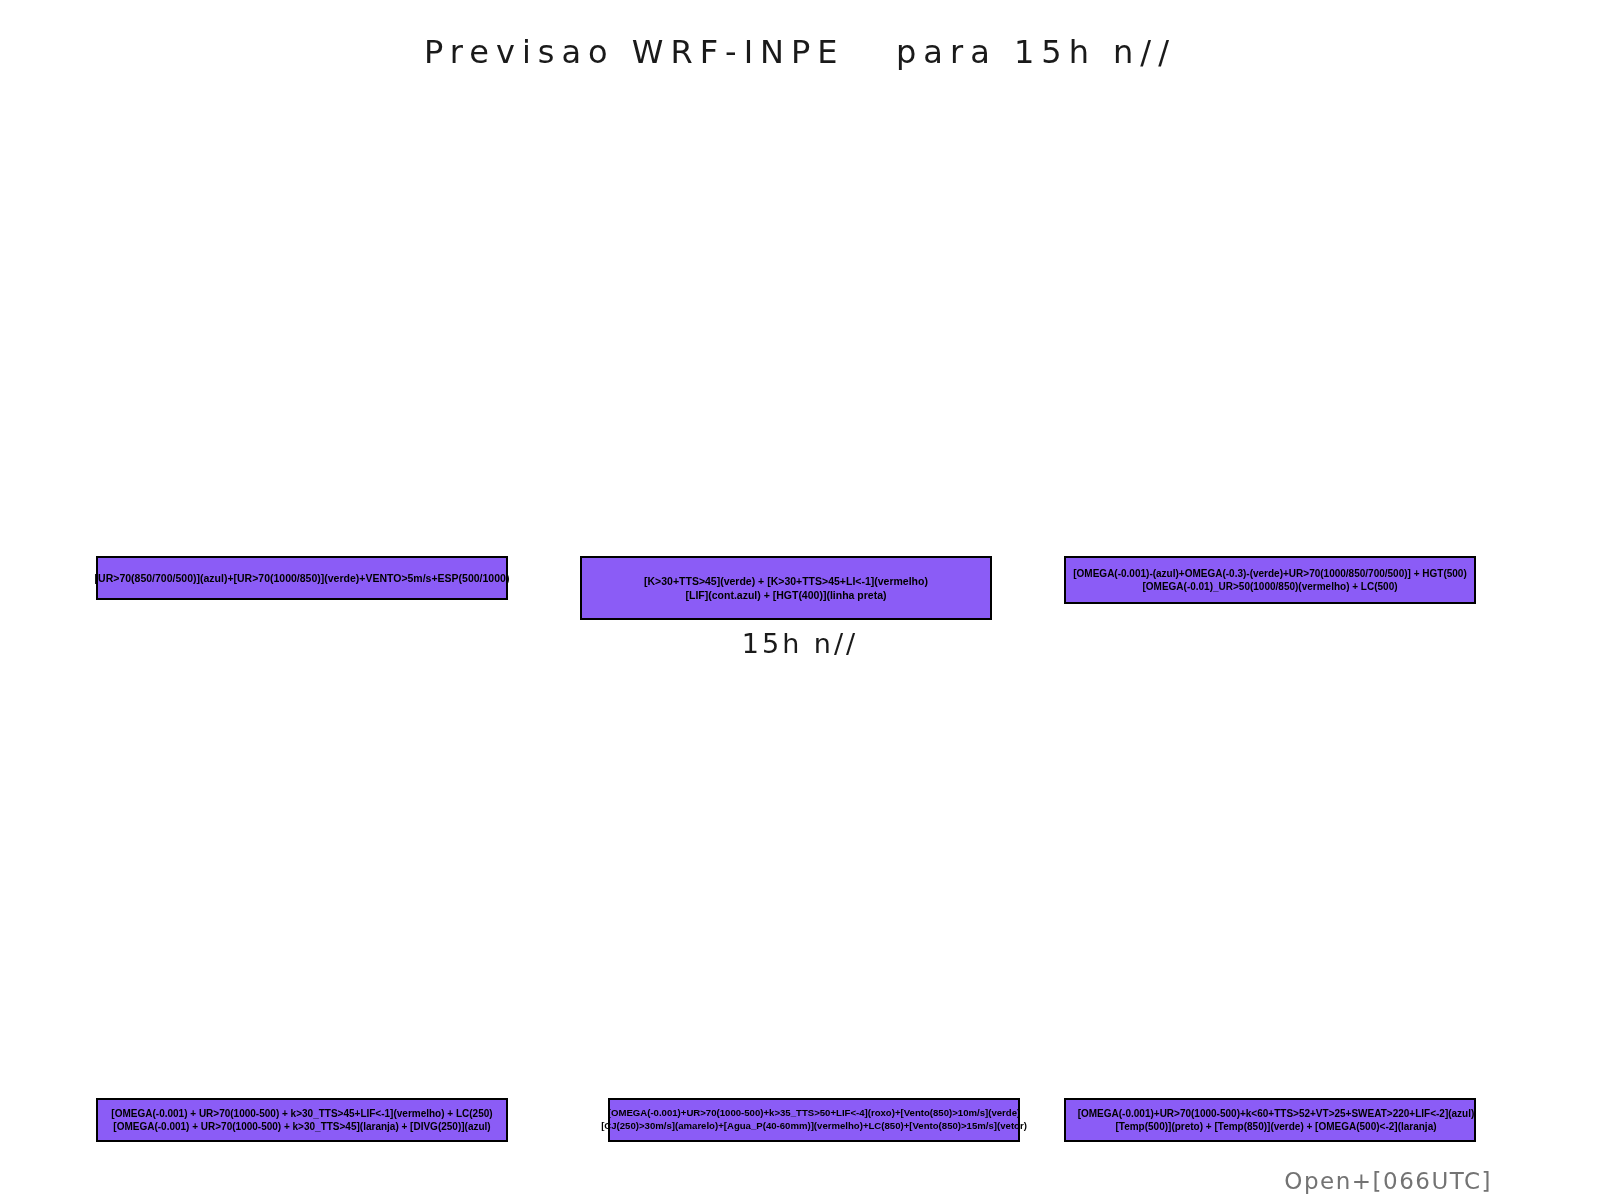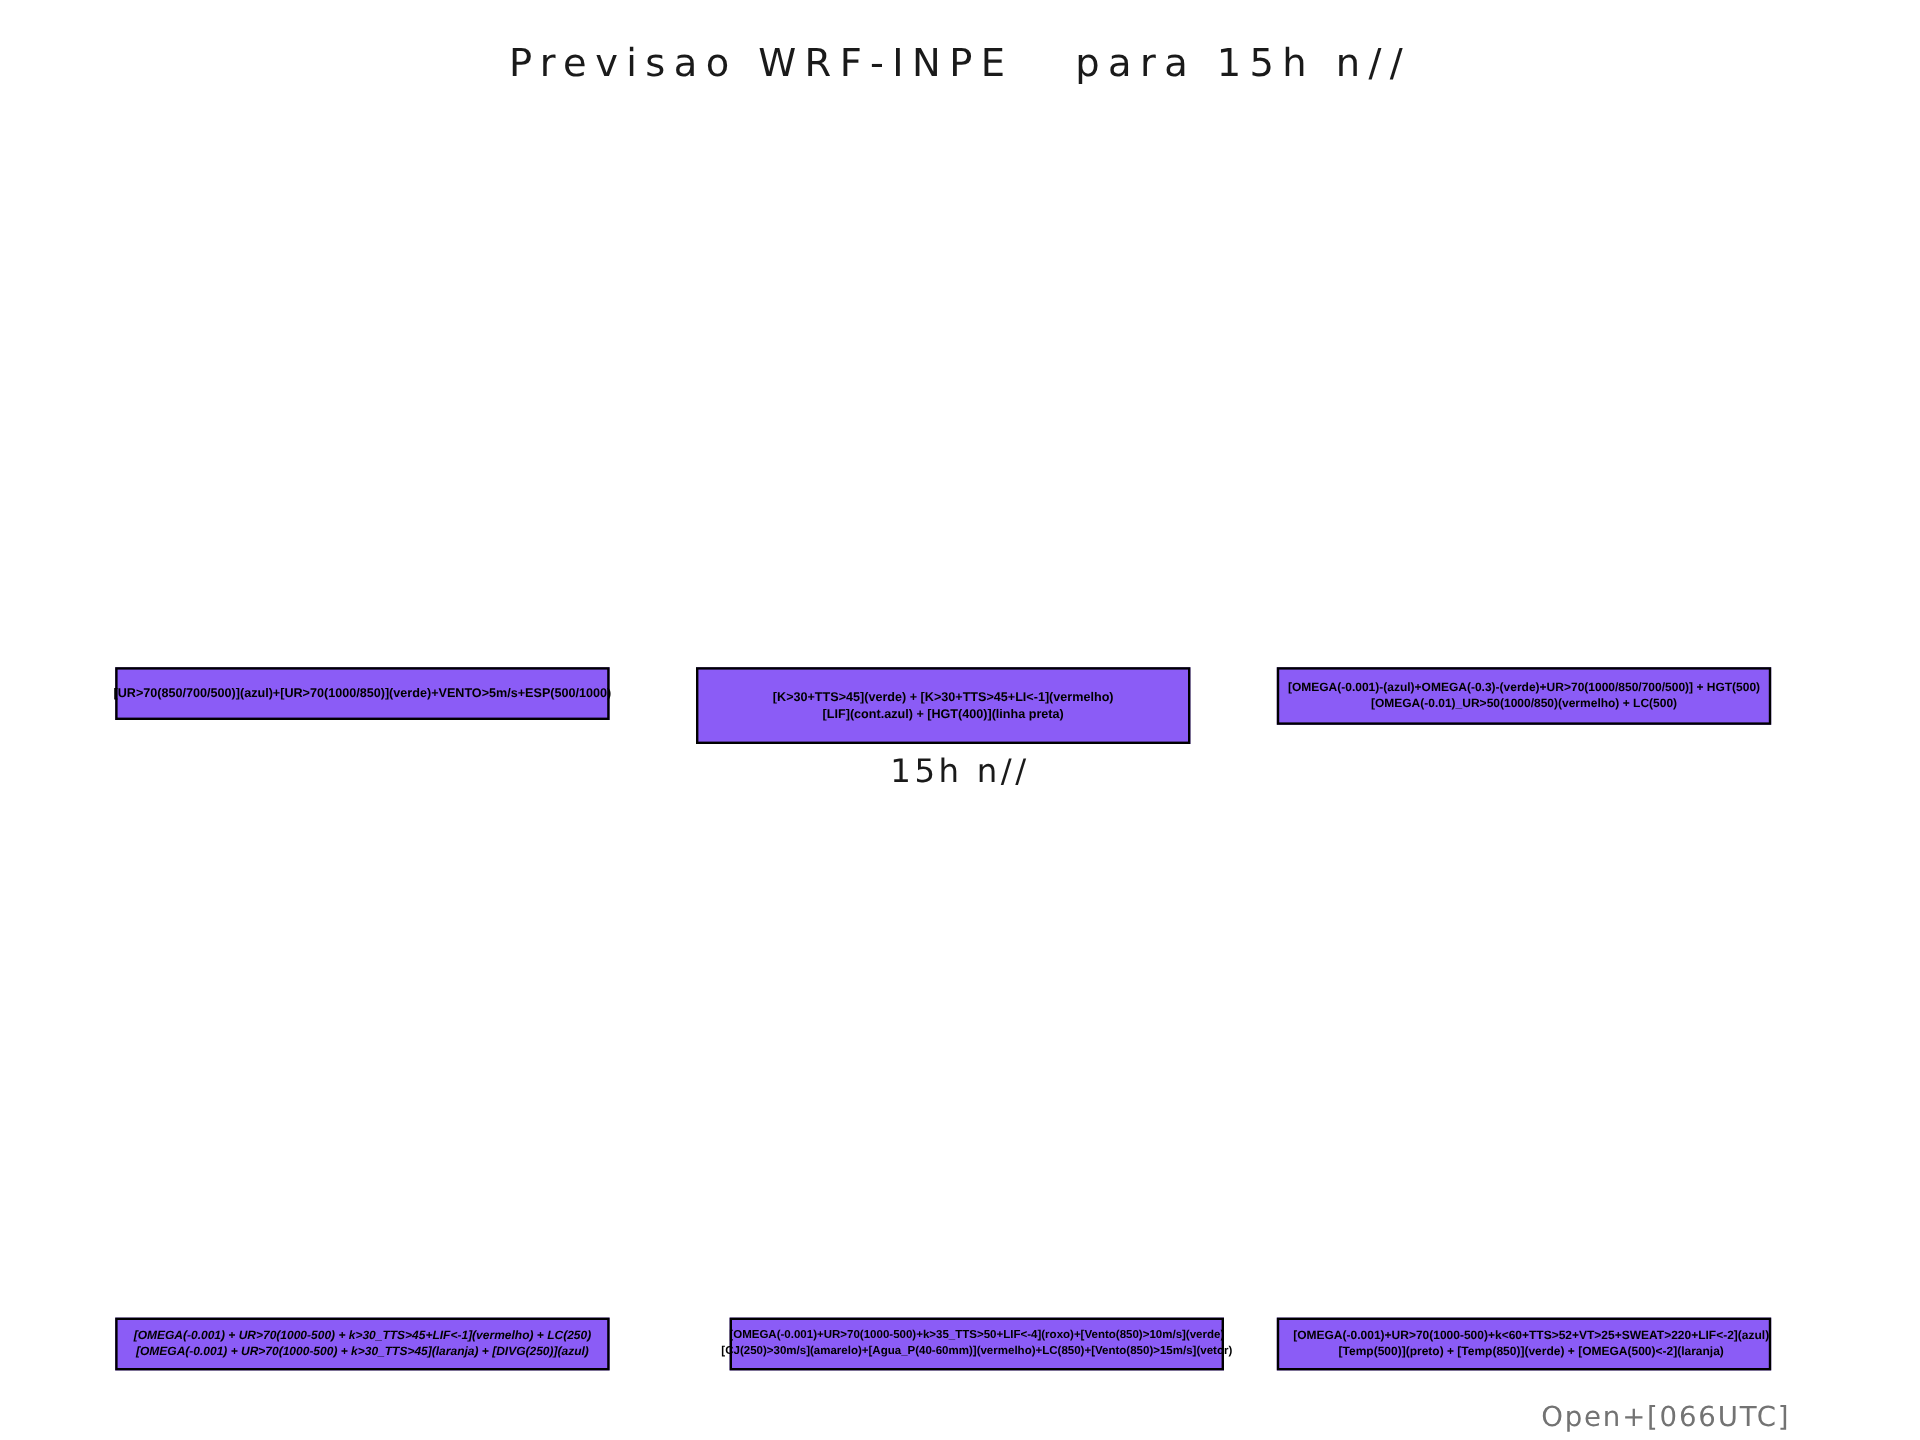--- a/index.html
+++ b/index.html
@@ -89,21 +89,21 @@
 
   
   #legend-bottom-left   { left: 96px;  top: 1098px; width: 412px; height: 44px; }
   #legend-bottom-center { left: 580px; top: 1098px; width: 412px; height: 44px; margin-left: 28px; }
   #legend-bottom-right  { left: 1064px;top: 1098px; width: 412px; height: 44px; }
 
   
   #legend-bottom-center .legend-line { font-size: 9.6px; }
   #legend-bottom-right .legend-line  { font-size: 10px; padding-left: 12px; }
   #legend-top-right .legend-line     { font-size: 10px; }
-  #legend-bottom-left .legend-line   { font-size: 10px; font-style: italic; }
+  #legend-bottom-left .legend-line   { font-size: 10px; }
   #legend-top-center .legend-line    { font-size: 10.5px; }
   #legend-top-left .legend-line      { font-size: 10.5px; }
 
   
   .map-panel {
     position: absolute;
     background: #ffffff;
   }
   #map-panel-1 { left: 96px;  top: 96px;  width: 412px; height: 452px; }
   #map-panel-2 { left: 580px; top: 96px;  width: 412px; height: 452px; }

